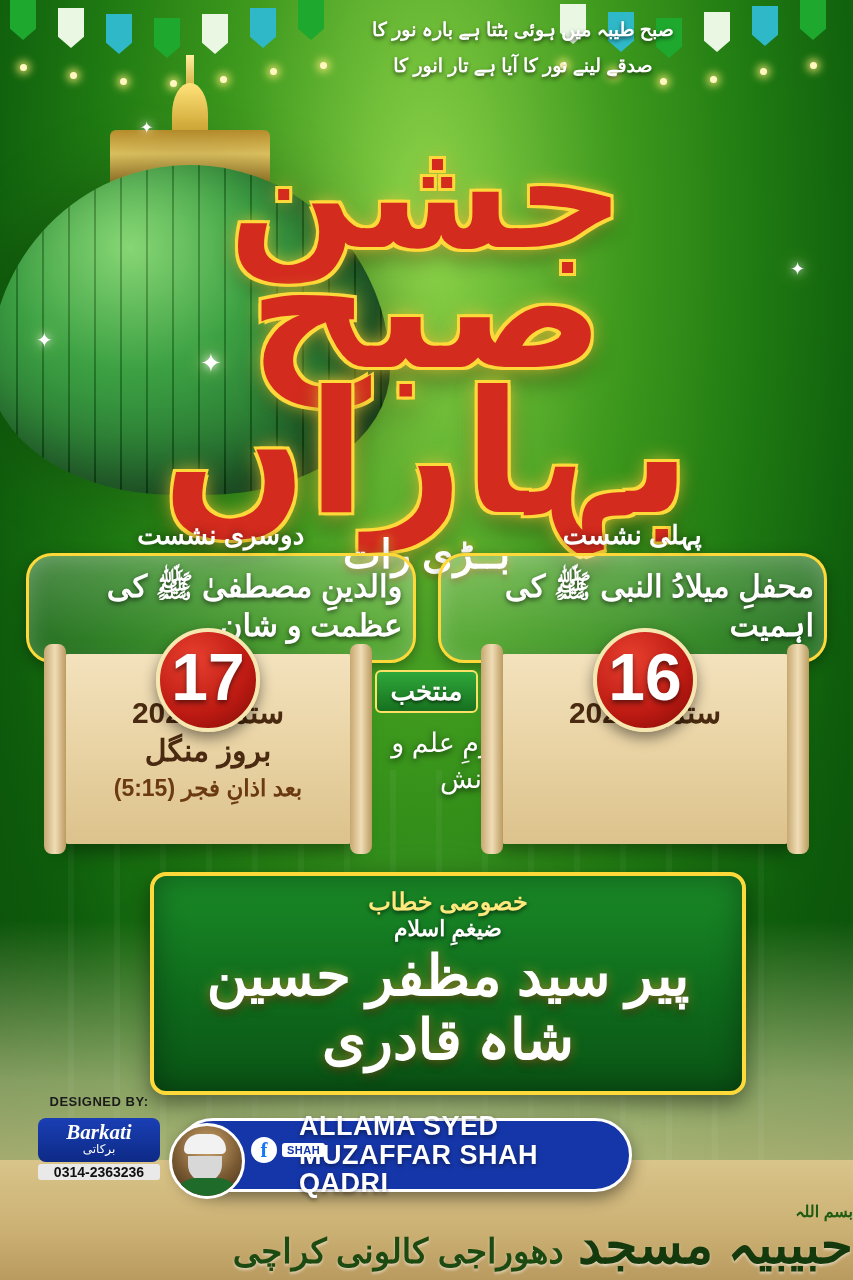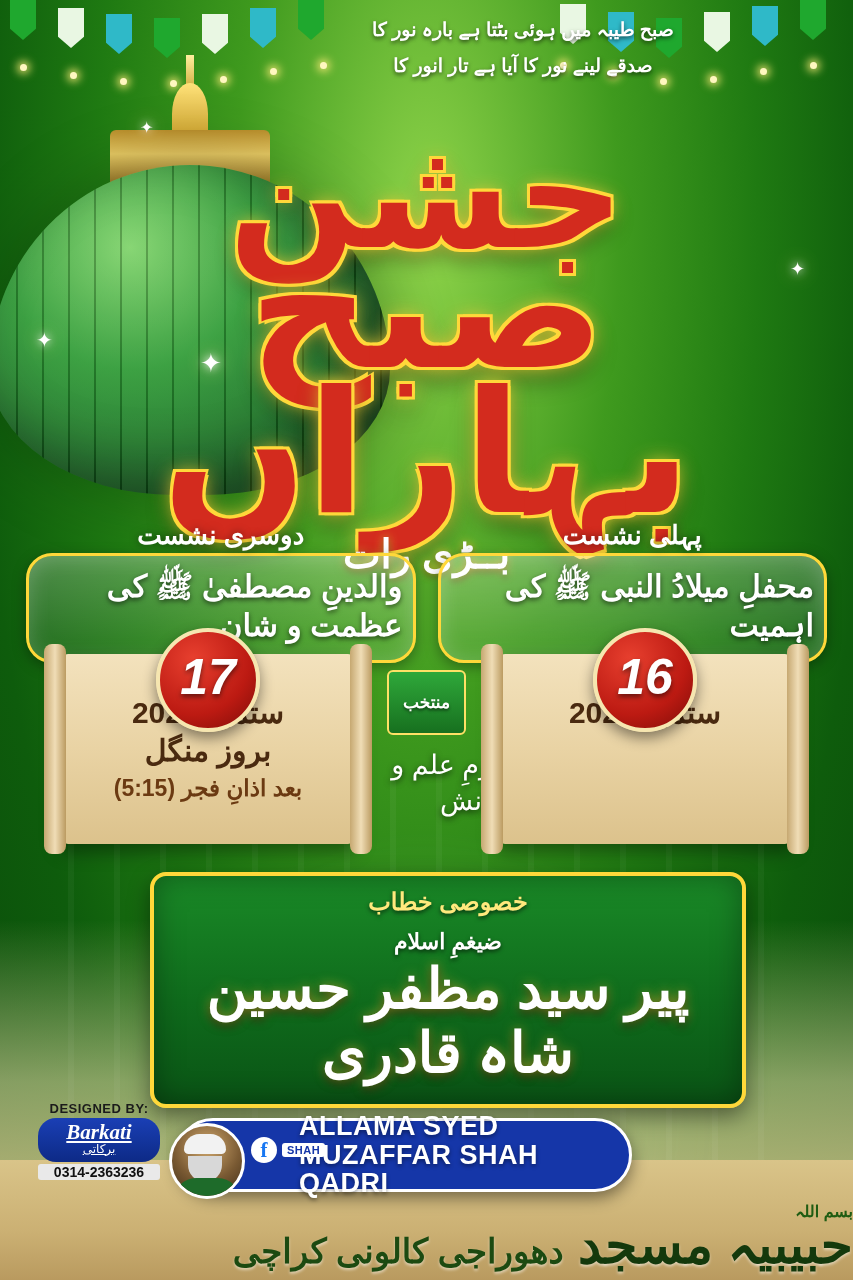--- a/index.html
+++ b/index.html
@@ -297,45 +297,44 @@
     top: -26px;
     left: 50%;
     transform: translateX(-50%);
     width: 96px;
     height: 96px;
     border-radius: 50%;
     background: radial-gradient(circle at 35% 28%, #e8402f 0%, #bc1a12 60%, #7d0c08 100%);
     border: 4px solid #f6e6b0;
     box-shadow: 0 6px 14px rgba(0,0,0,0.45);
     color: #fff;
-    font-size: 50px;
+    font-size: 66px;
     font-weight: bold;
     line-height: 90px;
     text-align: center;
     text-shadow: 0 3px 5px rgba(0,0,0,0.5);
-    font-style: italic;
   }
   .center-ribbon {
     position: absolute;
     left: 50%;
     top: 34px;
     transform: translateX(-50%);
     width: 150px;
     text-align: center;
     direction: rtl;
   }
   .ribbon-top {
     display: inline-block;
     background: linear-gradient(to bottom, #2fa83a, #17701f);
     border: 2px solid #ffe066;
     border-radius: 6px;
     color: #fff;
-    font-size: 17px;
-    font-weight: bold;
-    padding: 20px 14px;
+    font-size: 26px;
+    font-weight: bold;
+    padding: 4px 14px;
     text-shadow: 0 2px 3px rgba(0,0,0,0.5);
   }
   .ribbon-text {
     margin-top: 12px;
     font-size: 27px;
     font-weight: normal;
     color: #ffffff;
     line-height: 1.35;
     text-shadow: 0 2px 6px rgba(0,0,0,0.7);
     text-align: right;
@@ -355,21 +354,21 @@
     direction: rtl;
     text-align: center;
   }
   .speaker-kicker {
     font-size: 24px;
     font-weight: bold;
     color: #ffe97d;
     text-shadow: 0 2px 4px rgba(0,0,0,0.6);
   }
   .speaker-pre {
-    margin-top: 13px;
+    margin-top: 0;
     font-size: 22px;
     font-weight: bold;
     color: #ffffff;
     text-shadow: 0 2px 4px rgba(0,0,0,0.6);
   }
   .speaker-name {
     margin-top: 2px;
     font-size: 56px;
     font-weight: bold;
     color: #ffffff;
@@ -385,26 +384,25 @@
     width: 122px;
     text-align: center;
   }
   .designer-label {
     font-size: 13px;
     font-weight: bold;
     color: #1b1b1b;
     letter-spacing: 0.5px;
   }
   .designer-box {
-    margin-top: 2px;
+    margin-top: 9px;
     background: linear-gradient(to bottom, #1a3fb5, #0d2a86);
-    border-radius: 18px;
+    border-radius: 8px;
     padding: 4px 6px 6px;
     color: #fff;
-    text-decoration: underline;
   }
   .designer-name {
     font-family: "Liberation Serif", serif;
     font-style: italic;
     font-size: 21px;
     font-weight: bold;
     line-height: 1;
   }
   .designer-urdu {
     font-size: 12px;

